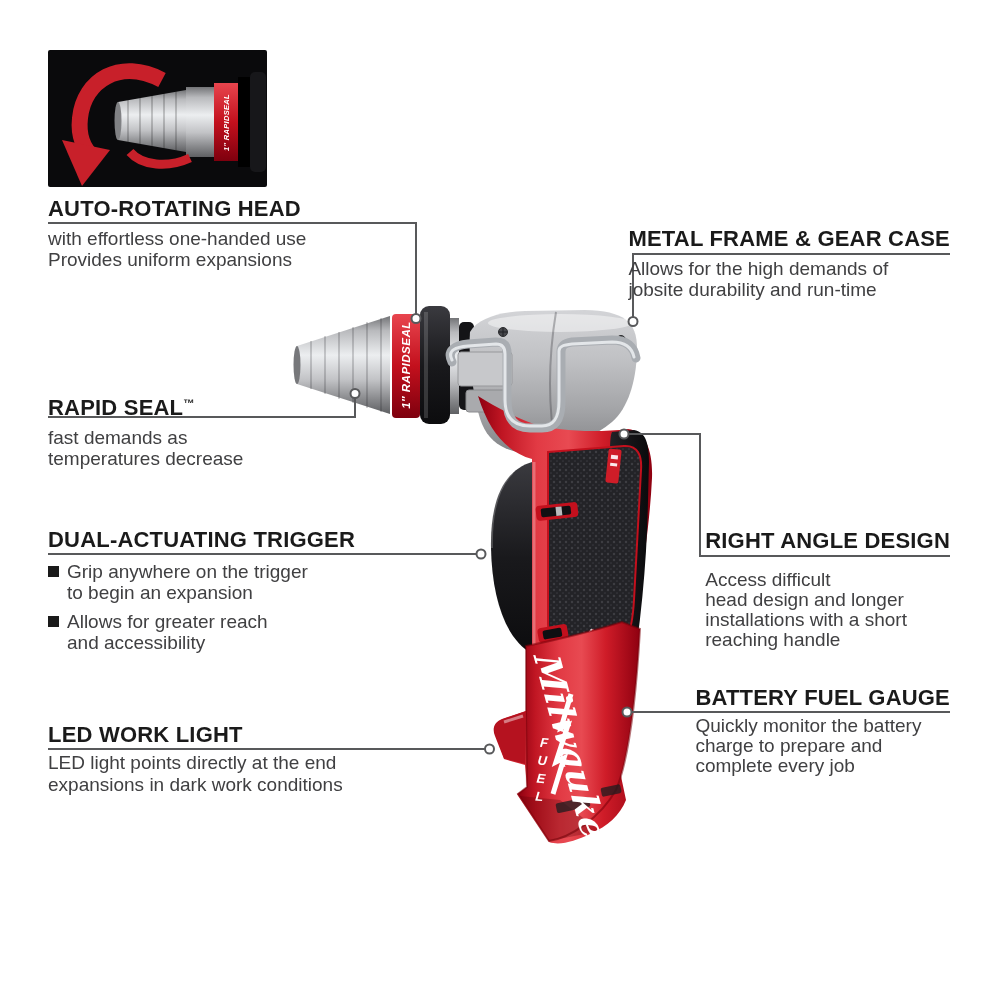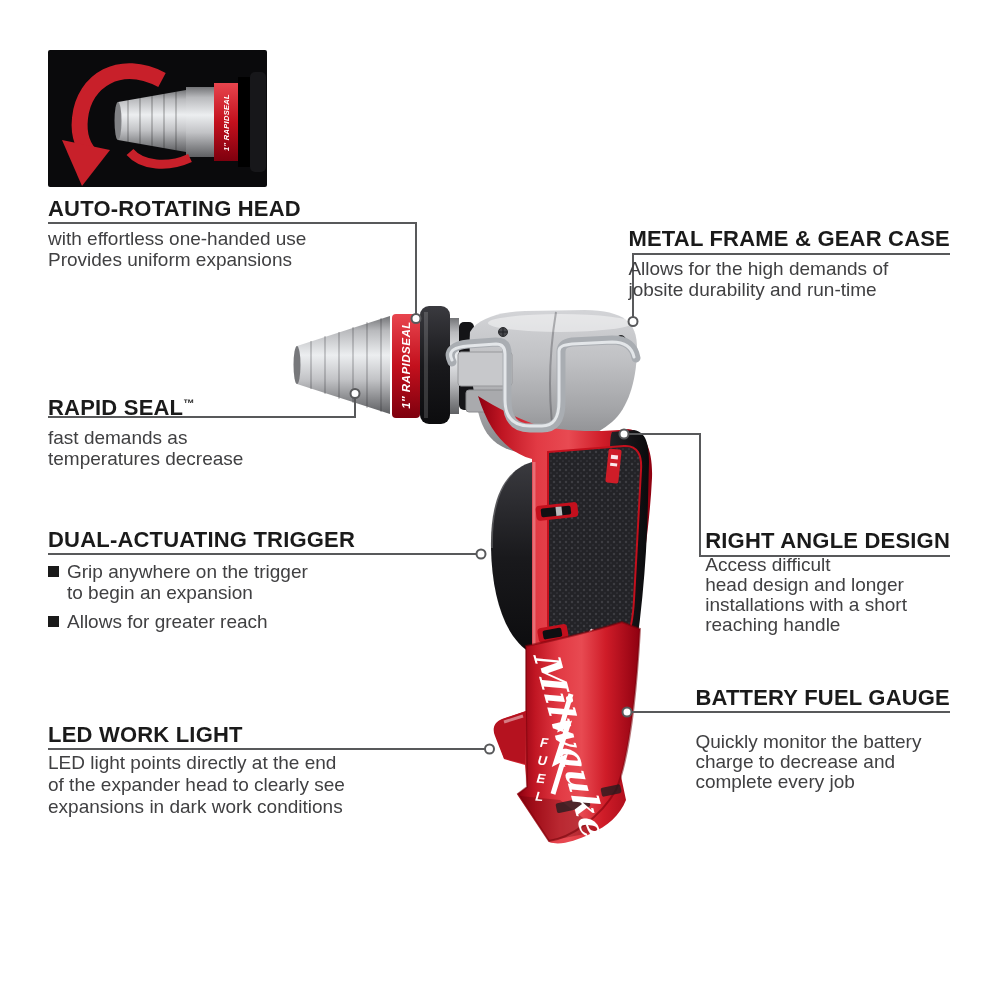--- a/index.html
+++ b/index.html
@@ -264,43 +264,43 @@
     <span class="bullet-sq"></span>
     <div>
       <div class="c-line">Grip anywhere on the trigger</div>
       <div class="c-line">to begin an expansion</div>
     </div>
   </div>
   <div class="bullet-row">
     <span class="bullet-sq"></span>
     <div>
       <div class="c-line">Allows for greater reach</div>
+      <div class="c-line">and accessibility</div>
     </div>
   </div>
 </div>
 
 <div class="callout right" style="right:50px;top:528px">
   <div class="c-title">RIGHT ANGLE DESIGN</div>
-  <div class="c-body" style="margin-top:1px">
+  <div class="c-body" style="margin-top:16px">
     <div class="c-line" style="line-height:20px">Access difficult</div>
     <div class="c-line" style="line-height:20px">head design and longer</div>
     <div class="c-line" style="line-height:20px">installations with a short</div>
     <div class="c-line" style="line-height:20px">reaching handle</div>
   </div>
 </div>
 
 <div class="callout right" style="right:50px;top:685px">
   <div class="c-title">BATTERY FUEL GAUGE</div>
-  <div class="c-body" style="margin-top:21px">
+  <div class="c-body" style="margin-top:5px">
     <div class="c-line" style="line-height:20px">Quickly monitor the battery</div>
-    <div class="c-line" style="line-height:20px">charge to decrease and</div>
+    <div class="c-line" style="line-height:20px">charge to prepare and</div>
     <div class="c-line" style="line-height:20px">complete every job</div>
   </div>
 </div>
 
 <div class="callout" style="left:48px;top:722px">
   <div class="c-title">LED WORK LIGHT</div>
   <div class="c-body" style="margin-top:4px">
     <div class="c-line" style="line-height:22px">LED light points directly at the end</div>
-    <div class="c-line" style="line-height:22px">of the expander head to clearly see</div>
     <div class="c-line" style="line-height:22px">expansions in dark work conditions</div>
   </div>
 </div>
 
 </body></html>

